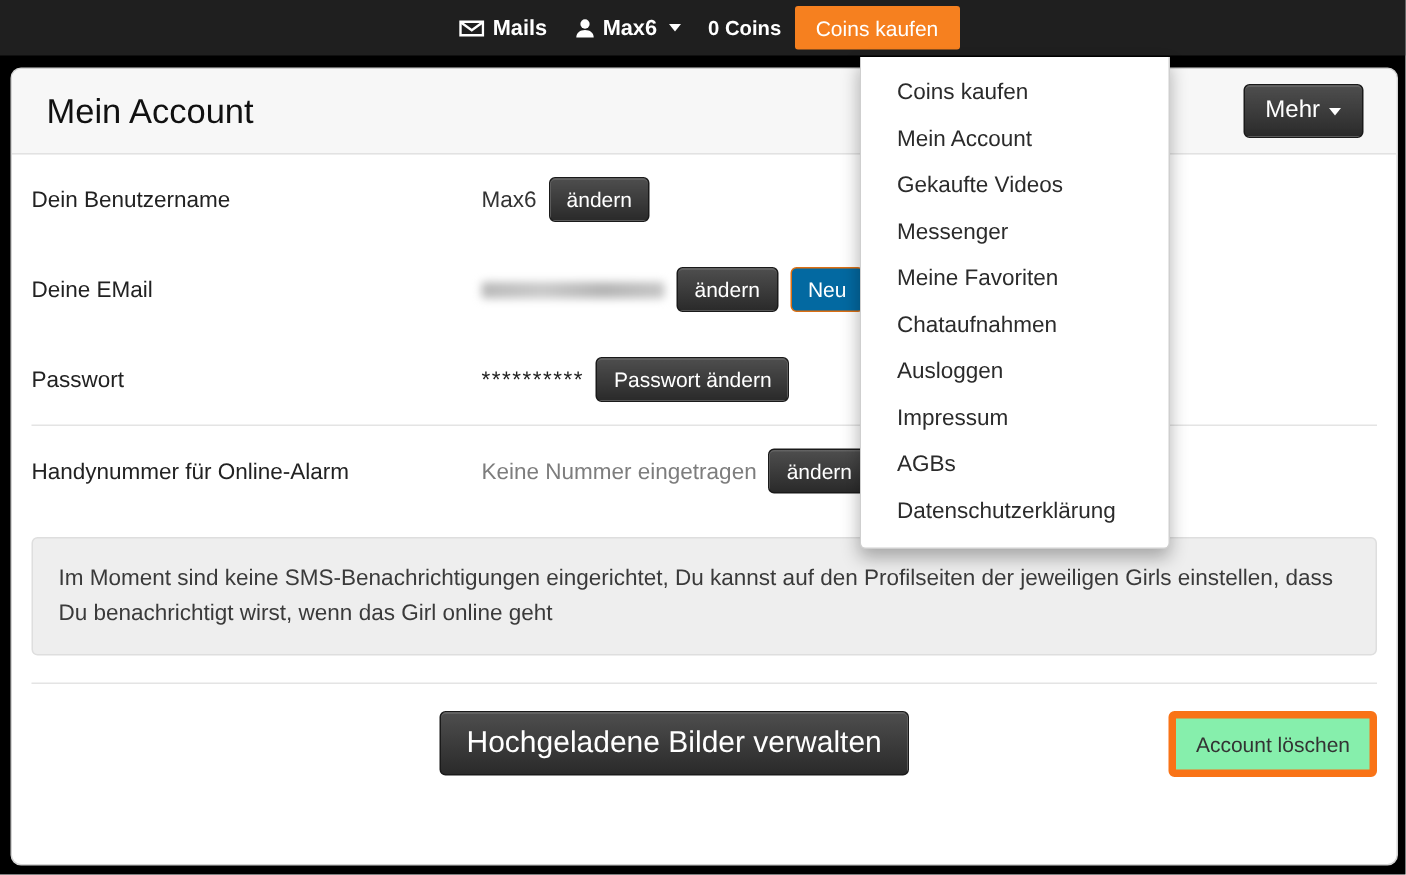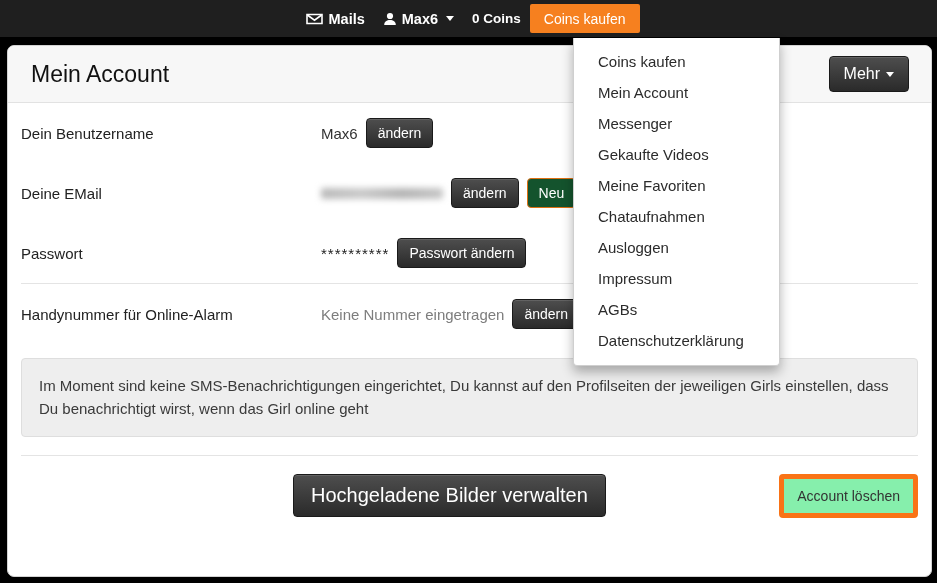--- a/index.html
+++ b/index.html
@@ -143,21 +143,21 @@
     border: 1px solid #1a1a1a;
     color: #ffffff;
     box-shadow: inset 0 1px 0 rgba(255,255,255,.12);
   }
   .btn-light {
     background: #86efac;
     border: 5px solid #f97316;
     color: #333333;
   }
   .btn-orange {
-    background: #14532d;
+    background: #0369a1;
     border: 1px solid #dd6f12;
     color: #ffffff;
   }
   .btn-more {
     font-size: 16px;
     padding: 8px 14px;
     gap: 6px;
   }
   .btn-more .caret {
     display: inline-block;
@@ -343,21 +343,21 @@
       <span class="btn btn-dark btn-upload">Hochgeladene Bilder verwalten</span>
       <span class="btn btn-light btn-delete">Account löschen</span>
     </div>
 
   </div>
 </div>
 
 <div class="dropdown">
   <a class="dropdown-item">Coins kaufen</a>
   <a class="dropdown-item">Mein Account</a>
+  <a class="dropdown-item">Gekaufte Videos</a>
   <a class="dropdown-item">Messenger</a>
-  <a class="dropdown-item">Gekaufte Videos</a>
   <a class="dropdown-item">Meine Favoriten</a>
   <a class="dropdown-item">Chataufnahmen</a>
   <a class="dropdown-item">Ausloggen</a>
   <a class="dropdown-item">Impressum</a>
   <a class="dropdown-item">AGBs</a>
   <a class="dropdown-item">Datenschutzerklärung</a>
 </div>
 
 </body></html>

